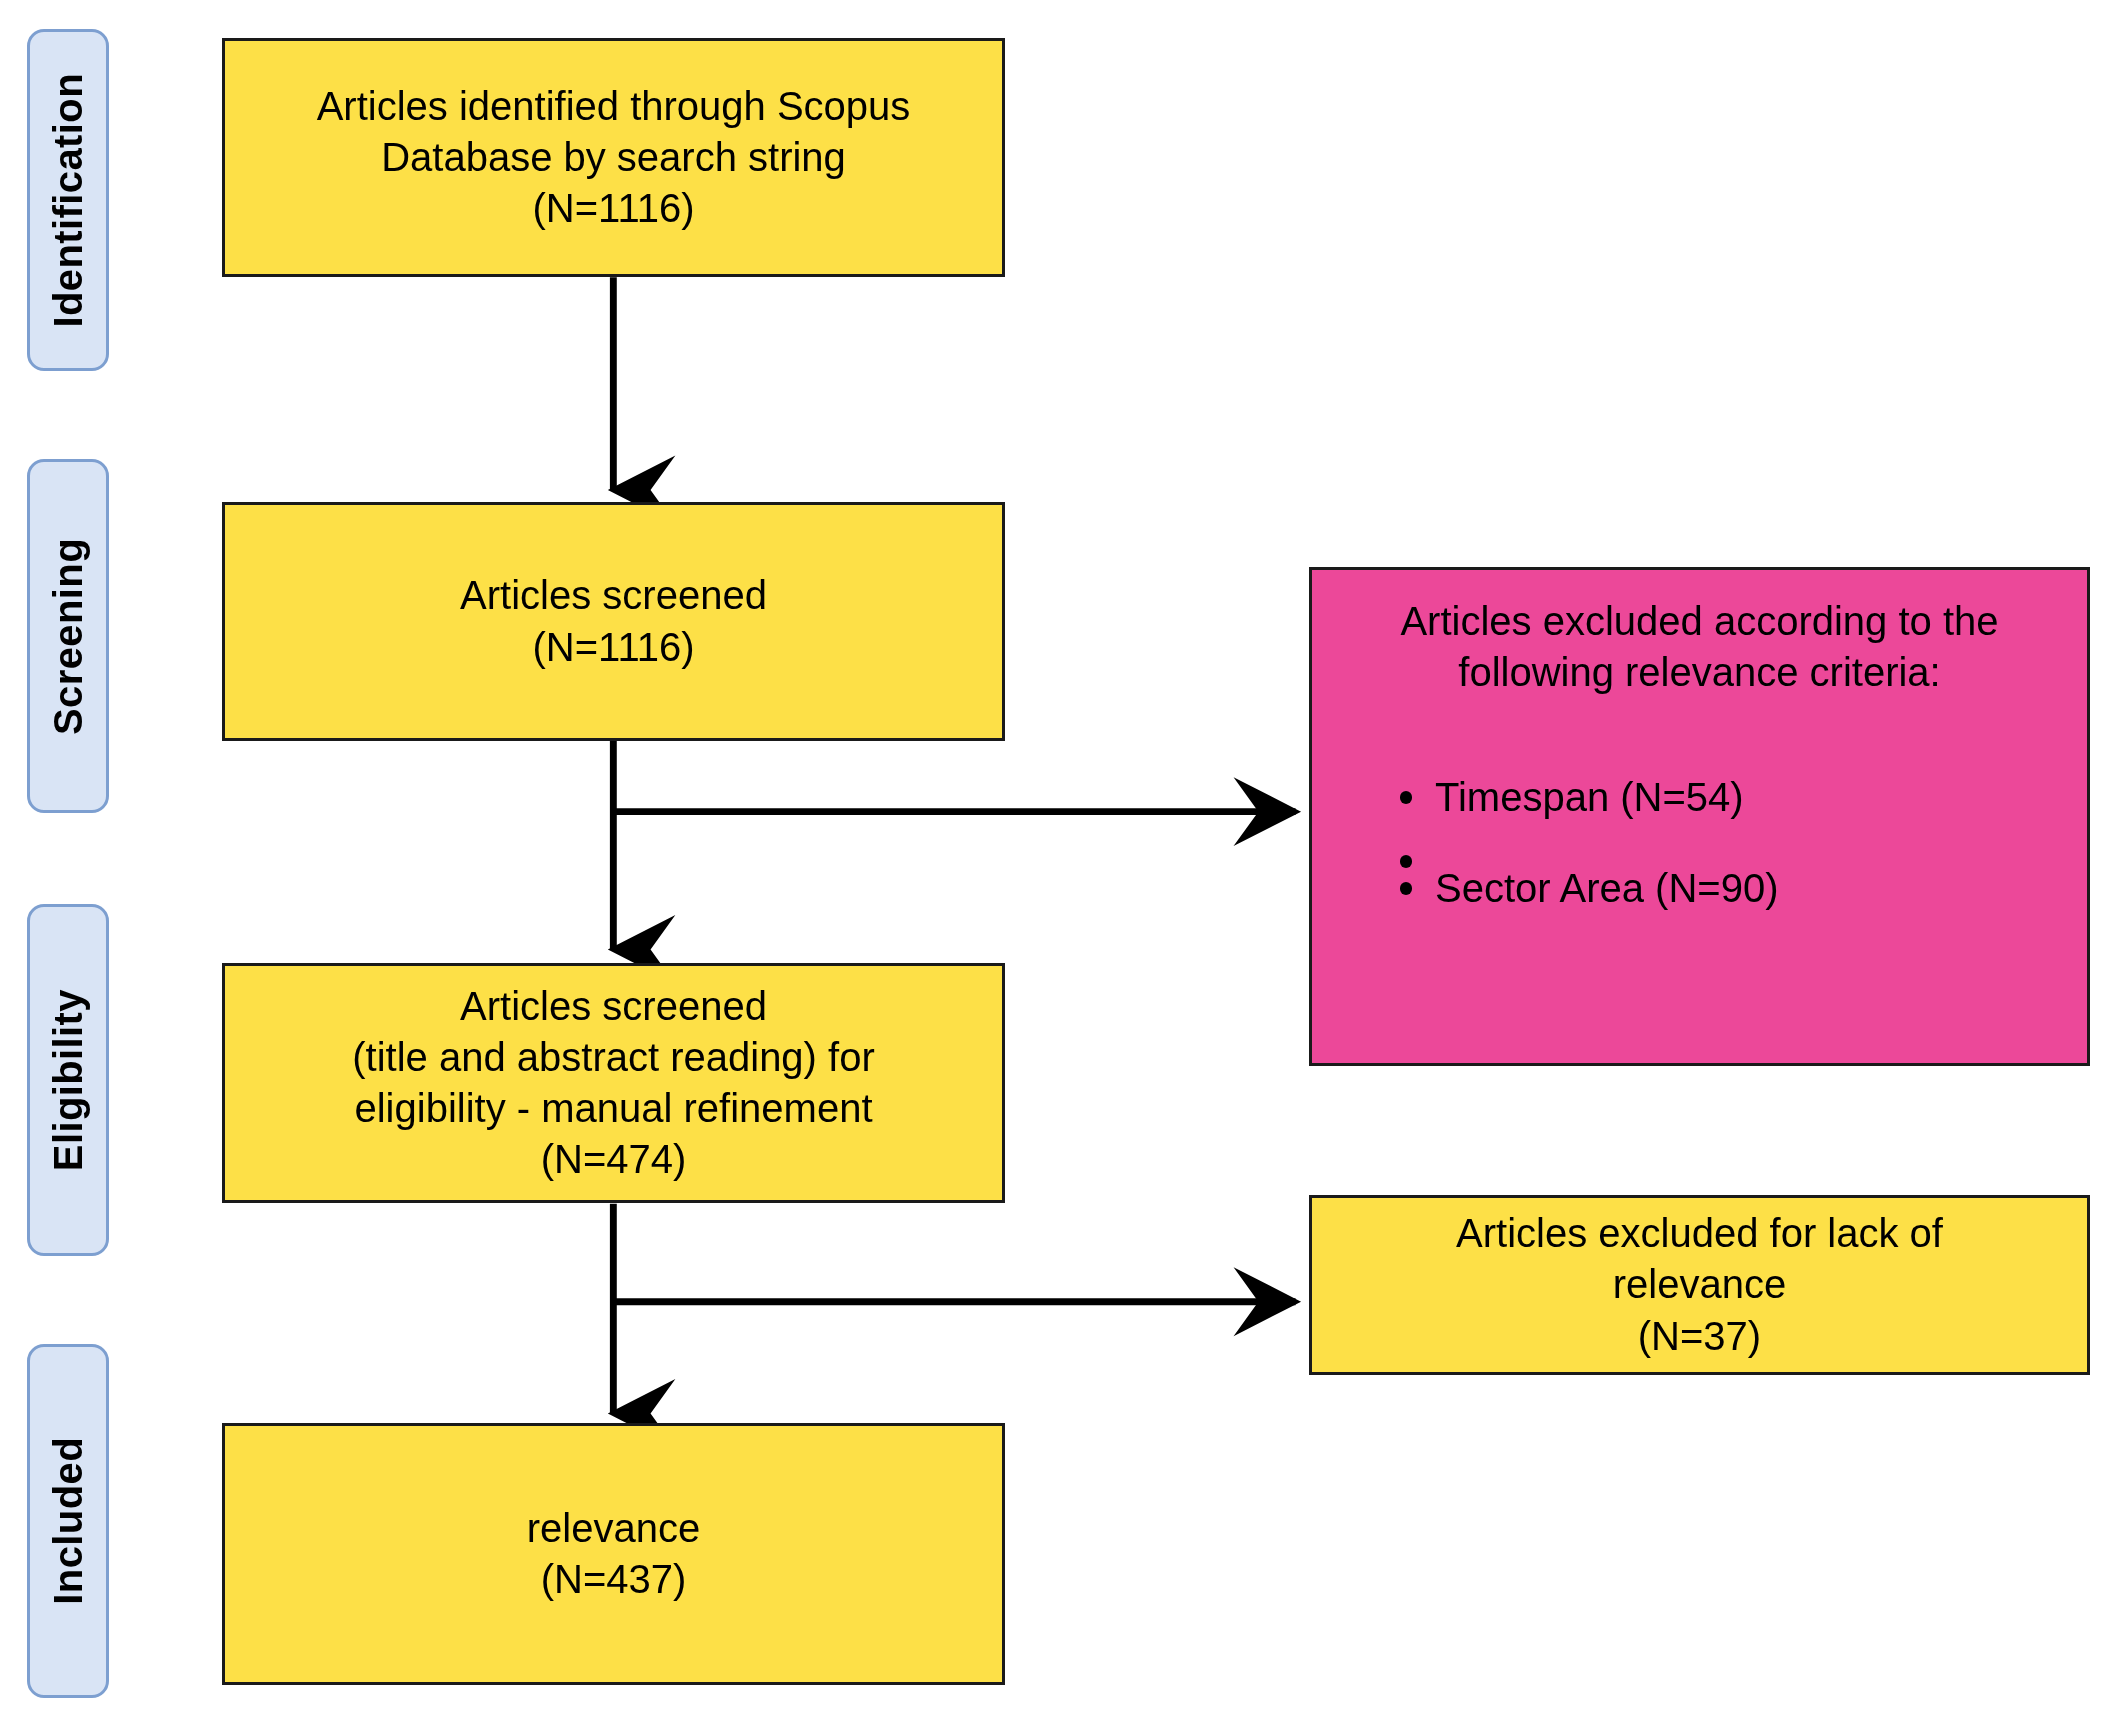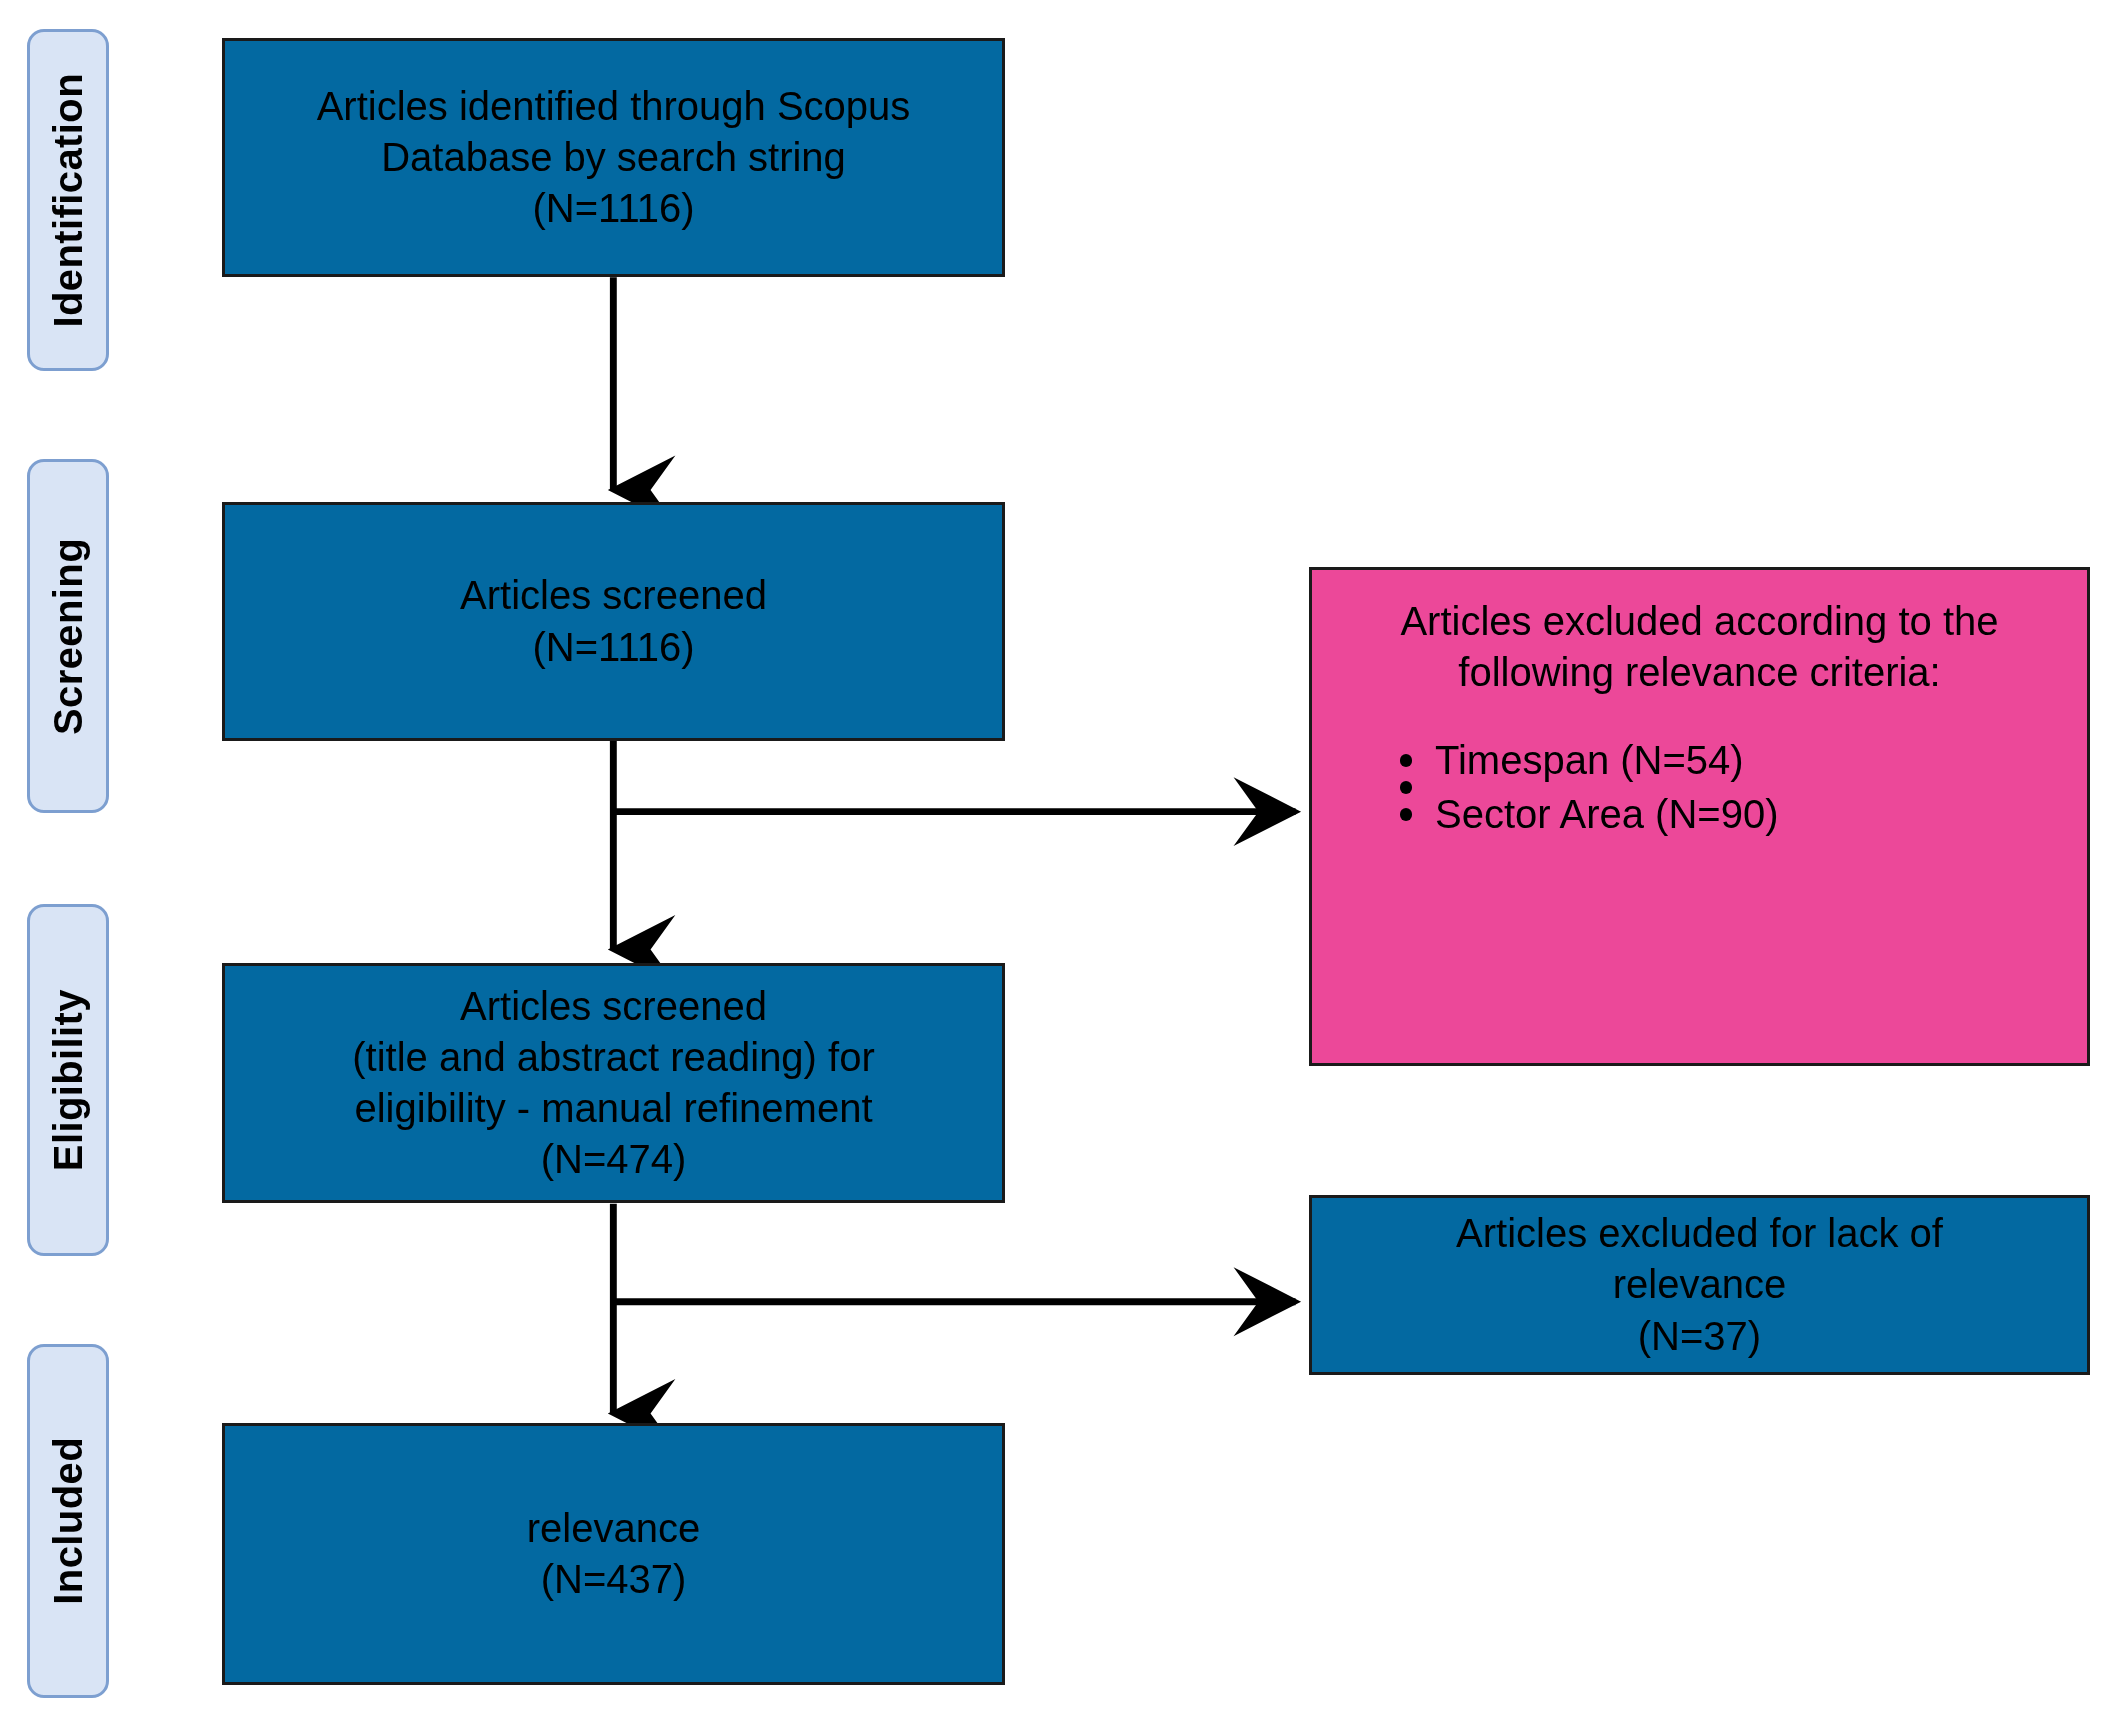--- a/index.html
+++ b/index.html
@@ -37,21 +37,21 @@
     font-weight: bold;
     letter-spacing: 0.4px;
     color: #000000;
     white-space: nowrap;
     line-height: 1;
   }
 
   
   .flow-box {
     position: absolute;
-    background: #0369a1;
+    background: #fde047;
     border: 3.8px solid #1a1a1a;
     box-sizing: border-box;
     display: flex;
     flex-direction: column;
     align-items: center;
     justify-content: center;
     text-align: center;
     padding: 7.7px 20px;
   }
   .flow-box .box-line {
@@ -80,20 +80,21 @@
   .crit-list {
     margin: 35px 0 0 0;
     padding: 0 0 0 100px;
     list-style: none;
   }
   .crit-list li {
     position: relative;
     font-size: 40px;
     line-height: 1.35;
     white-space: nowrap;
+    margin-top: 37px;
   }
   .crit-list li .bullet-dot {
     position: absolute;
     left: -35px;
     top: 50%;
     width: 12.3px;
     height: 12.3px;
     margin-top: -6.1px;
     background: #000000;
     border-radius: 50%;

